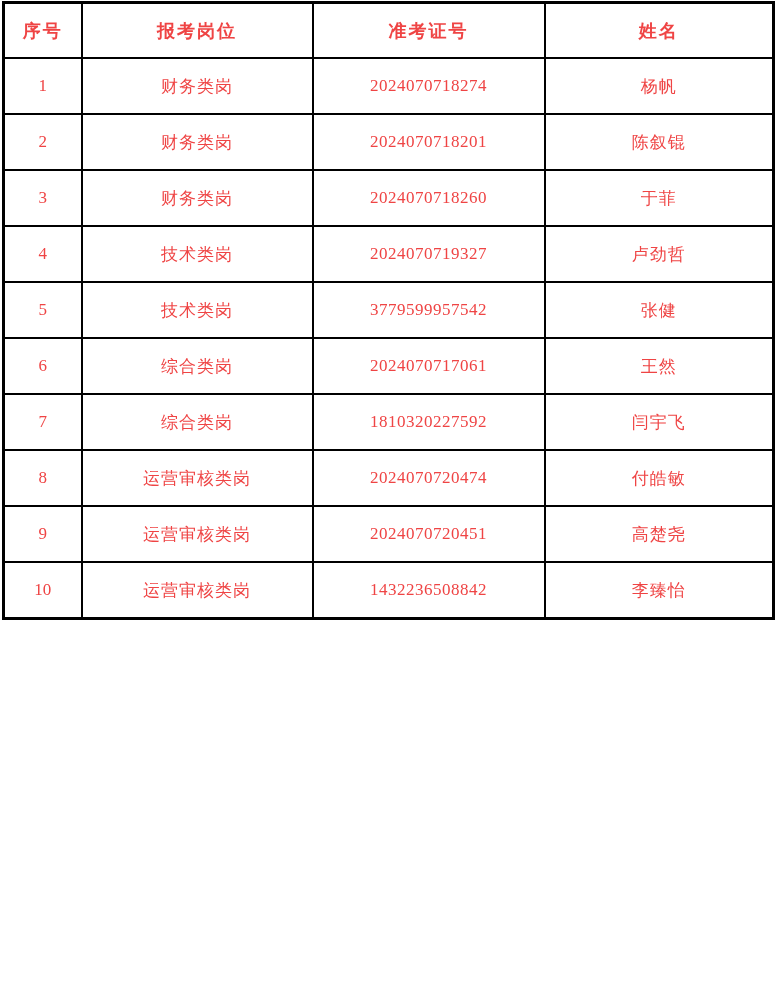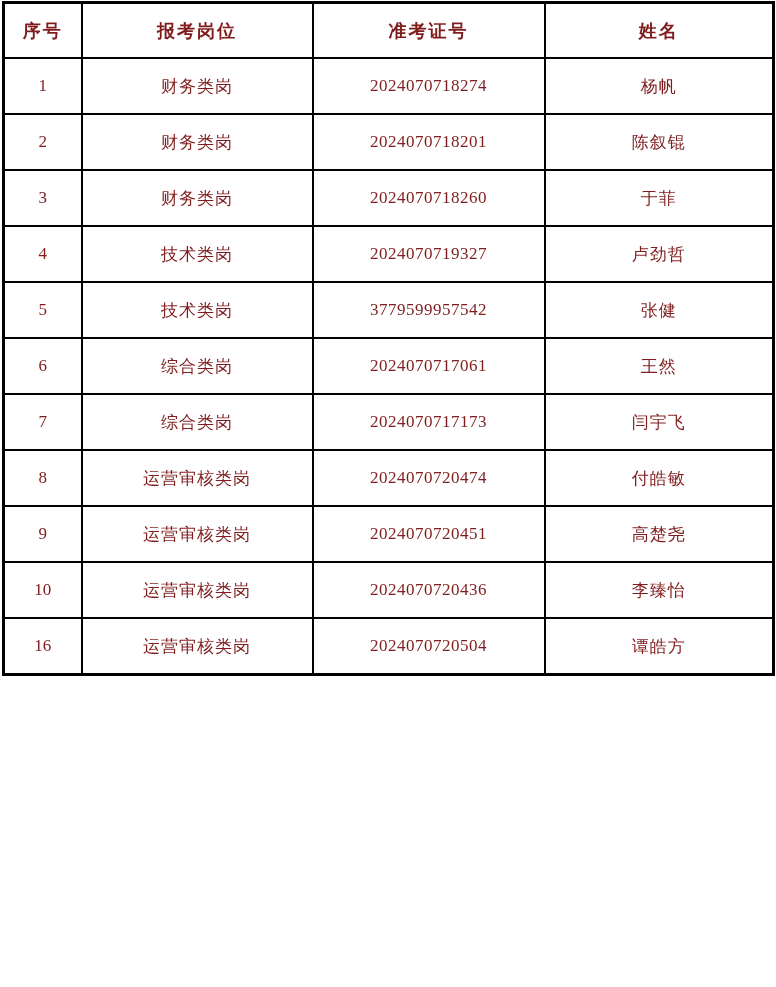--- a/index.html
+++ b/index.html
@@ -6,21 +6,21 @@
     margin: 0;
     padding: 0;
     background: #ffffff;
   }
   .page {
     position: relative;
     width: 776px;
     height: 987px;
     background: #ffffff;
     font-family: "Liberation Serif", "DejaVu Serif", serif;
-    color: #7f1d1d;
+    color: #ef4444;
     overflow: hidden;
   }
   table.candidate-table {
     position: absolute;
     left: 2px;
     top: 1px;
     width: 772px;
     border-collapse: collapse;
     table-layout: fixed;
     border: 3px solid #000000;
@@ -113,42 +113,36 @@
         </tr>
         <tr>
           <td class="cell-serial">6</td>
           <td class="cell-position">综合类岗</td>
           <td class="cell-ticket">2024070717061</td>
           <td class="cell-name">王然</td>
         </tr>
         <tr>
           <td class="cell-serial">7</td>
           <td class="cell-position">综合类岗</td>
-          <td class="cell-ticket">2024070717173</td>
+          <td class="cell-ticket">1810320227592</td>
           <td class="cell-name">闫宇飞</td>
         </tr>
         <tr>
           <td class="cell-serial">8</td>
           <td class="cell-position">运营审核类岗</td>
           <td class="cell-ticket">2024070720474</td>
           <td class="cell-name">付皓敏</td>
         </tr>
         <tr>
           <td class="cell-serial">9</td>
           <td class="cell-position">运营审核类岗</td>
           <td class="cell-ticket">2024070720451</td>
           <td class="cell-name">高楚尧</td>
         </tr>
         <tr>
           <td class="cell-serial">10</td>
           <td class="cell-position">运营审核类岗</td>
-          <td class="cell-ticket">2024070720436</td>
+          <td class="cell-ticket">1432236508842</td>
           <td class="cell-name">李臻怡</td>
-        </tr>
-        <tr>
-          <td class="cell-serial">16</td>
-          <td class="cell-position">运营审核类岗</td>
-          <td class="cell-ticket">2024070720504</td>
-          <td class="cell-name">谭皓方</td>
         </tr>
       </tbody>
   </table>
 </div>
 
 </body></html>

